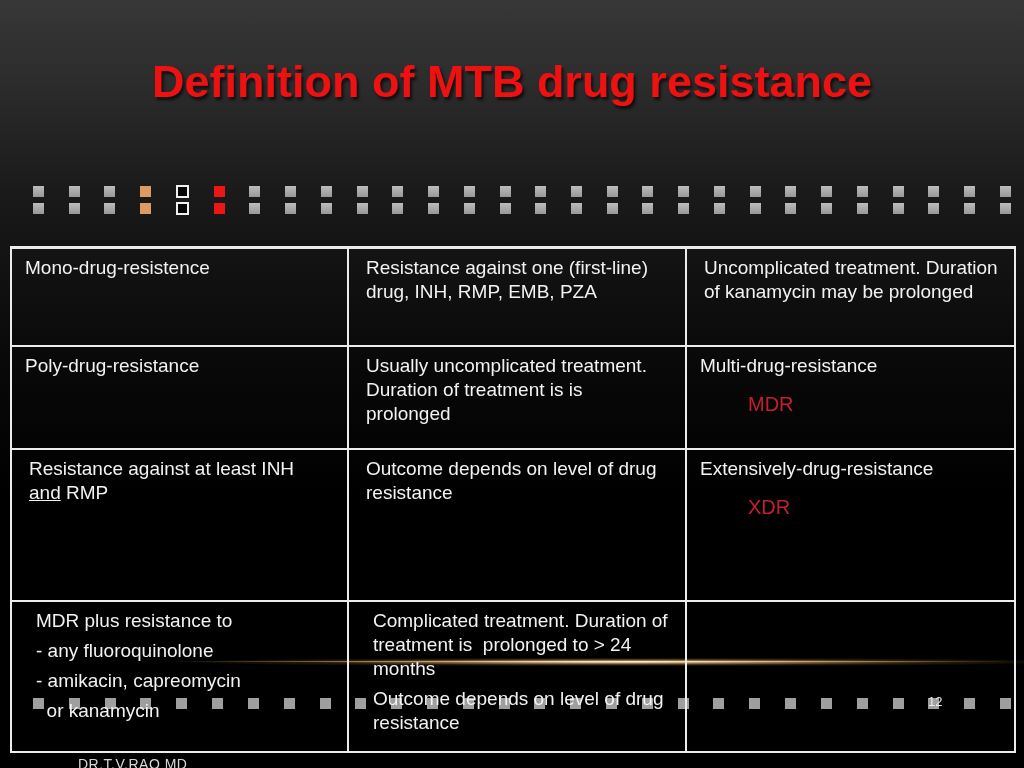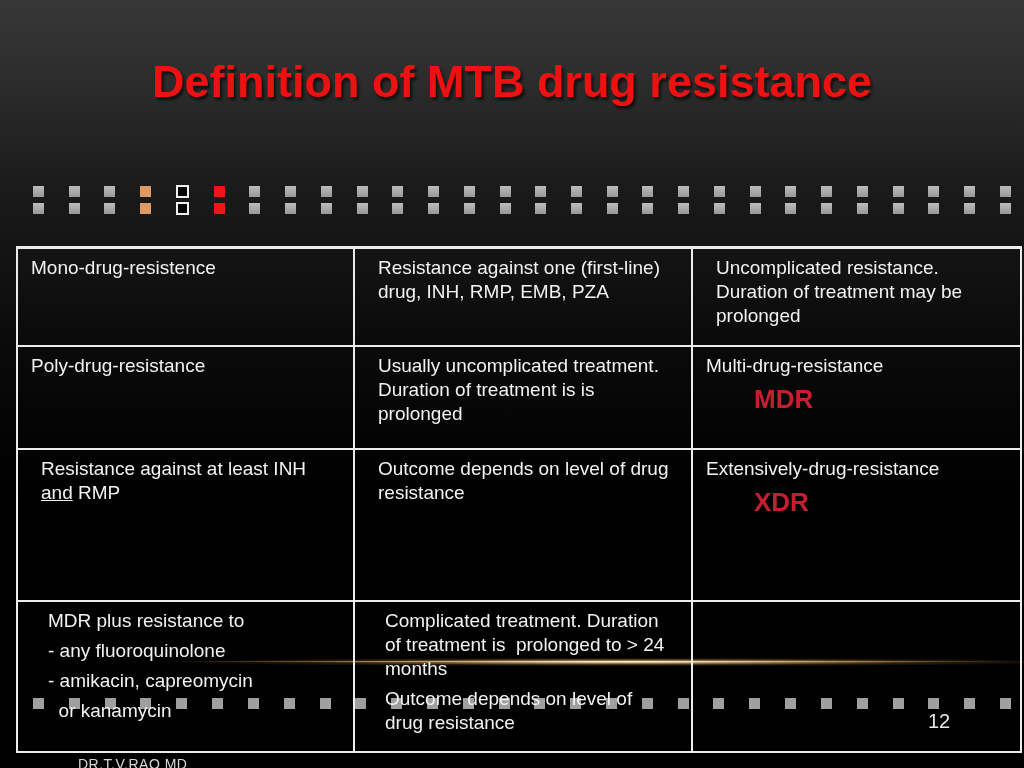--- a/index.html
+++ b/index.html
@@ -28,38 +28,38 @@
   .streak{
     position:absolute;left:140px;top:658px;width:884px;height:8px;z-index:1;
     background:radial-gradient(ellipse 52% 55% at 55% 50%,rgba(255,246,222,.95),rgba(226,178,100,.6) 38%,rgba(130,92,40,.3) 68%,rgba(0,0,0,0) 100%);
   }
   .streak:after{
     content:"";position:absolute;left:3%;right:1%;top:3px;height:1px;
     background:linear-gradient(90deg,rgba(120,90,40,0) 0%,rgba(210,170,110,.55) 20%,rgba(255,240,210,.9) 55%,rgba(210,170,110,.5) 85%,rgba(120,90,40,0) 100%);
   }
   
   .def-table{
-    position:absolute;left:16px;top:246px;width:1002px;height:502px;z-index:2;
+    position:absolute;left:10px;top:246px;width:1002px;height:502px;z-index:2;
     display:grid;grid-template-columns:337px 338px 327px;grid-template-rows:98px 103px 152px 149px;
     border:2px solid #ececec;border-top-width:3px;box-sizing:content-box;
   }
   .cell{
     border-right:2px solid #ececec;border-bottom:2px solid #ececec;
     padding:7px 12px 0 13px;box-sizing:border-box;overflow:hidden;
     color:#f2f2f2;font-size:19px;line-height:1.26;background:transparent;
   }
   .cell:nth-child(3n){border-right:none;}
   .cell:nth-child(n+10){border-bottom:none;padding-left:20px;}
-  .cell p{margin:0 10px 6px;white-space:pre-wrap;}
+  .cell p{margin:0 4px 6px;white-space:pre-wrap;}
   .term{color:#f2f2f2;}
-  .sub{color:#c41f30;font-weight:bold;font-size:26px;padding-left:48px;margin-top:5px;}
+  .sub{color:#c41f30;font-weight:normal;font-size:20px;padding-left:48px;margin-top:14px;}
   .u{text-decoration:underline;text-align:center;}
   
   .footer-left{position:absolute;left:78px;top:724px;font-size:14px;color:#d8d8d8;letter-spacing:.5px;z-index:3;margin-top:32px;}
-  .page-number{position:absolute;left:928px;top:710px;font-size:20px;color:#e8e8e8;z-index:3;}
+  .page-number{position:absolute;left:928px;top:694px;font-size:13px;color:#e8e8e8;z-index:3;}
 </style>
 </head>
 <body>
 
 <div class="slide">
   <h1 class="title">Definition of MTB drug resistance</h1>
 
   <div class="sq-row sq-row-1" id="sqrow1">
       <span class="sq gray"></span>
       <span class="sq gray"></span>
@@ -154,21 +154,21 @@
   <div class="streak"></div>
 
   <div class="def-table" id="defTable">
       <div class="cell">
         <div class="term">Mono-drug-resistence</div>
       </div>
       <div class="cell">
         <p><span>Resistance against one (first-line) drug, INH, RMP, EMB, PZA</span></p>
       </div>
       <div class="cell">
-        <p>Uncomplicated resistance. Duration of treatment may be prolonged</p>
+        <p>Uncomplicated treatment. Duration of kanamycin may be prolonged</p>
       </div>
       <div class="cell">
         <div class="term">Poly-drug-resistance</div>
       </div>
       <div class="cell">
         <p>Usually uncomplicated treatment. Duration of treatment is is prolonged</p>
       </div>
       <div class="cell">
         <div class="term">Multi-drug-resistance</div>
         <div class="sub">MDR</div>

